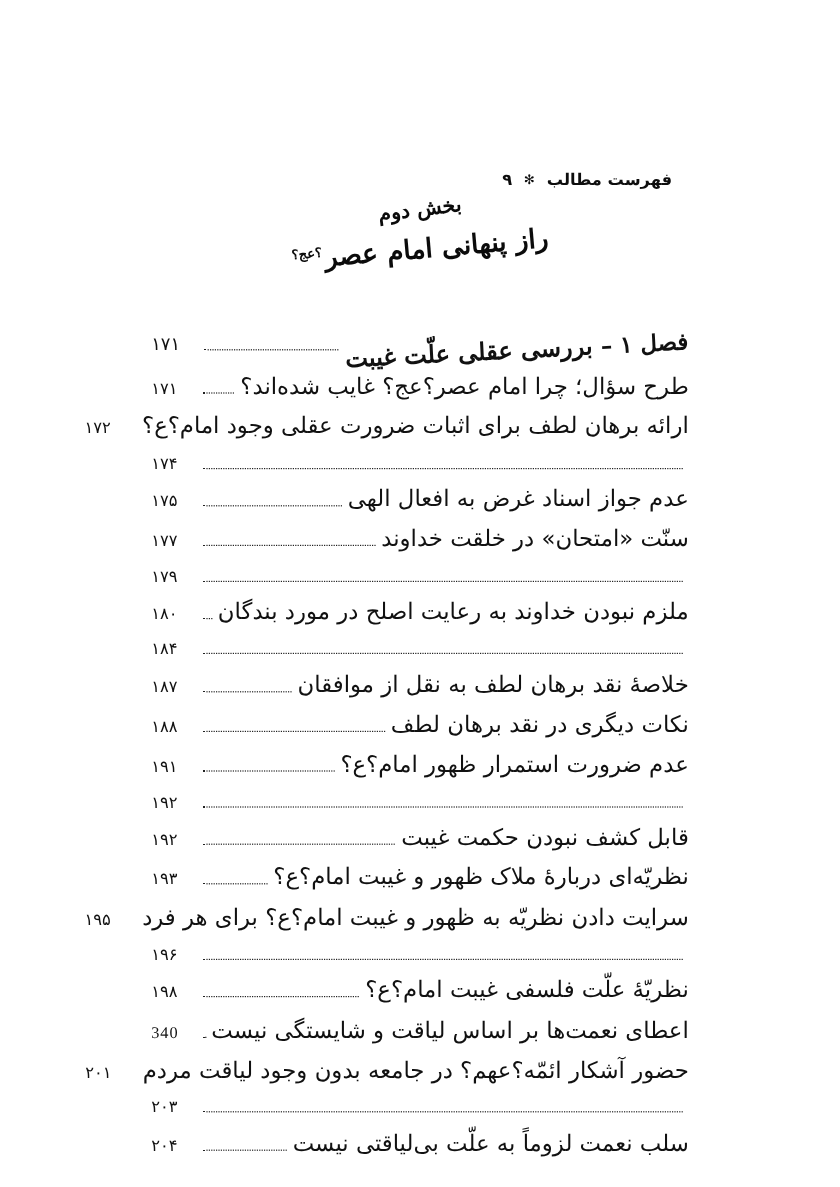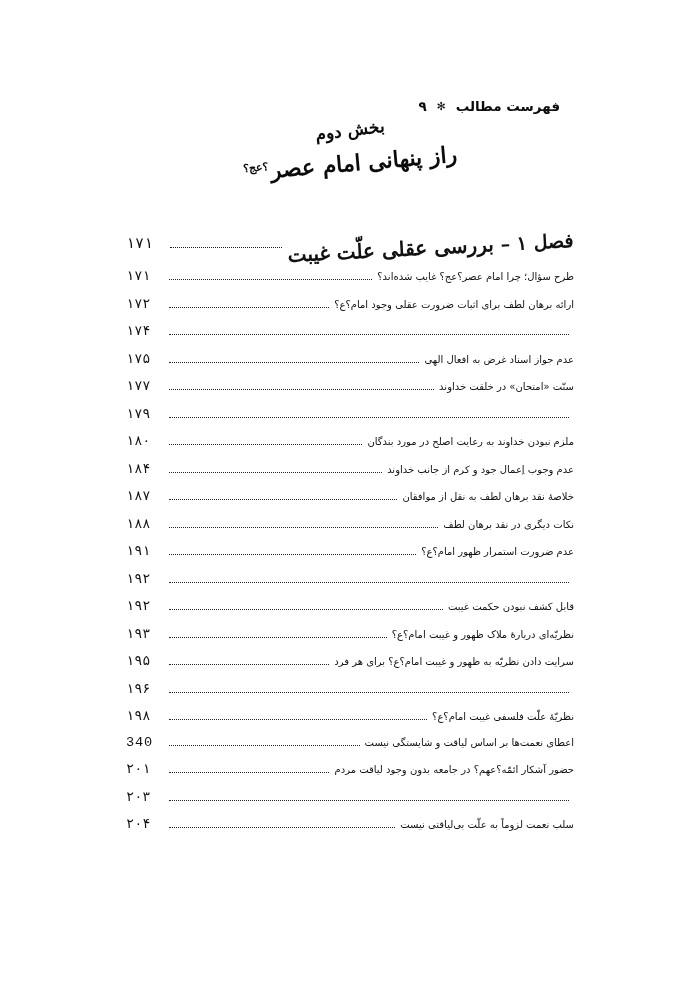--- a/index.html
+++ b/index.html
@@ -12,20 +12,21 @@
     height: 989px;
     font-family: "DejaVu Sans", sans-serif;
     color: #111111;
     position: relative;
     overflow: hidden;
   }
   .page {
     position: absolute;
     inset: 0;
     padding: 17px;
+    margin-top: 44px;
   }
 
   
   .header {
     position: absolute;
     top: 98px;
     right: 140px;
     font-size: 13.5px;
     letter-spacing: 0.3px;
     color: #0d0d0d;
@@ -98,39 +99,39 @@
   .chapter-title .label {
     font-size: 19px;
   }
   .dots {
     flex: 1;
     border-bottom: 1.6px dotted #1a1a1a;
     margin: 0 6px 6px 6px;
     height: 0;
   }
   .page-num {
-    font-family: Liberation Mono, monospace;
+    font-family: Liberation Serif, serif;
     font-size: 15px;
     white-space: nowrap;
     letter-spacing: 1px;
     padding-bottom: 1px;
     min-width: 38px;
     text-align: left;
     direction: rtl;
   }
 
   
   .entry {
     display: flex;
     align-items: baseline;
     direction: rtl;
     margin-bottom: 9.5px;
   }
   .entry-title {
-    font-size: 10px;
+    font-size: 19px;
     white-space: nowrap;
     font-family: "DejaVu Sans", sans-serif;
     line-height: 1.25;
   }
   .entry .dots {
     margin: 0 5px 5px 5px;
     border-bottom: 1.4px dotted #222;
   }
   .entry .page-num {
     font-size: 13.6px;
@@ -202,21 +203,20 @@
       <div class="page-num">۱۷۹</div>
     </div>
 
     <div class="entry">
       <div class="entry-title">ملزم نبودن خداوند به رعایت اصلح در مورد بندگان</div>
       <div class="dots"></div>
       <div class="page-num">۱۸۰</div>
     </div>
 
     <div class="entry">
-      <div class="entry-title">عدم وجوب اِعمال جود و کرم از جانب خداوند</div>
       <div class="dots"></div>
       <div class="page-num">۱۸۴</div>
     </div>
 
     <div class="entry">
       <div class="entry-title">خلاصهٔ نقد برهان لطف به نقل از موافقان</div>
       <div class="dots"></div>
       <div class="page-num">۱۸۷</div>
     </div>
 

